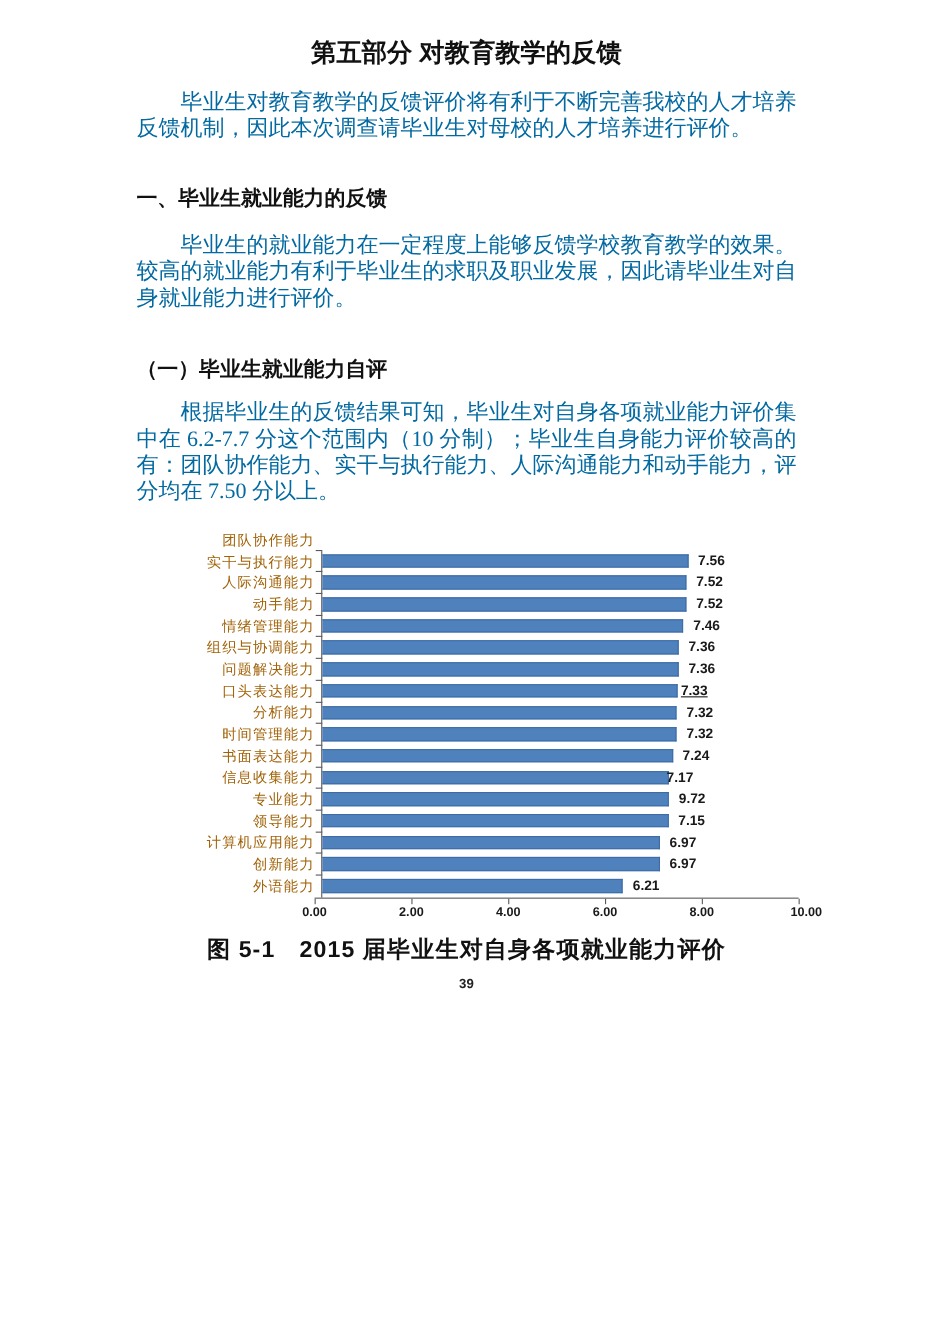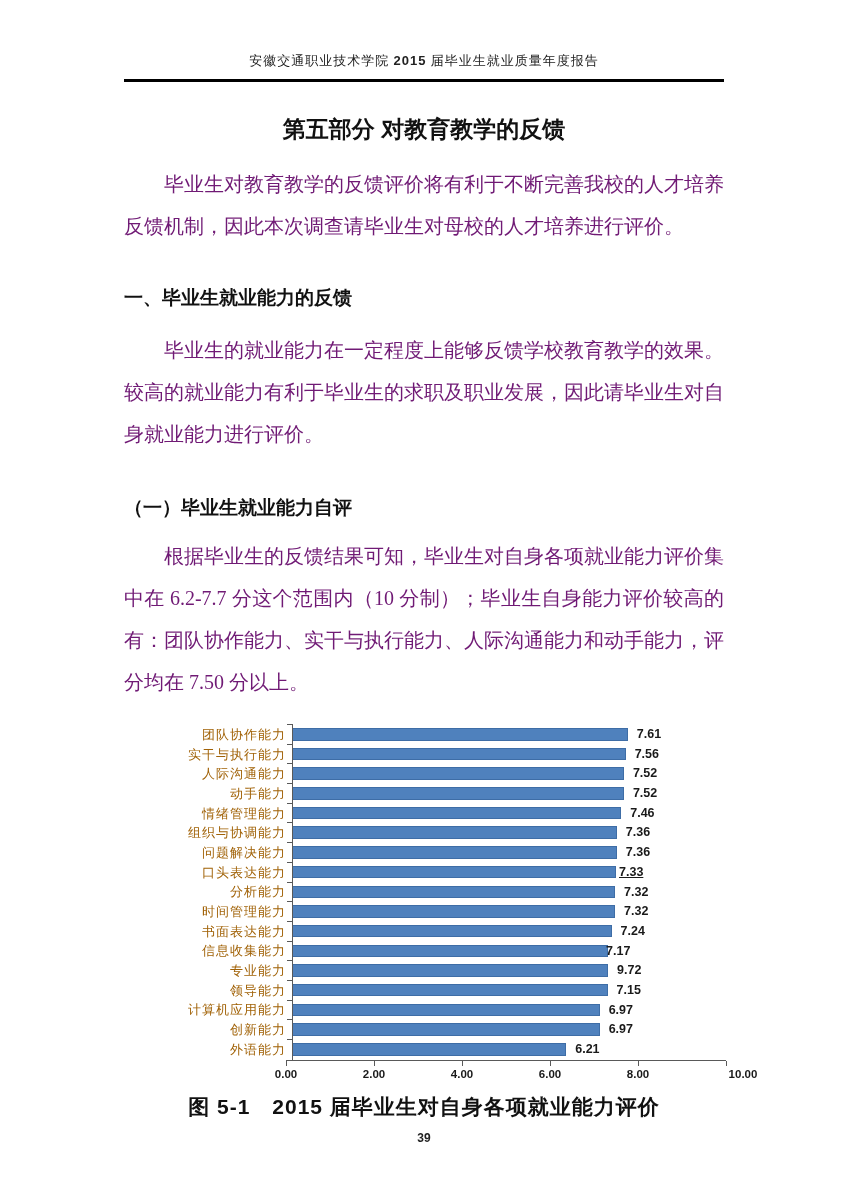--- a/index.html
+++ b/index.html
@@ -40,25 +40,25 @@
     font-family:"Liberation Sans","DejaVu Sans",sans-serif;
     font-weight:700;
     font-size:19px;
     color:#111;
   }
   .h1{margin-top:38px;}
   .h2{margin-top:40px;}
   
   .para{
     font-size:20px;
-    line-height:42px;
+    line-height:24px;
     text-align:justify;
     text-indent:2em;
     margin-top:18px;
-    color:#701a75;
+    color:#0369a1;
   }
   .para.tight{margin-top:14px;}
   
   .chart{
     margin-top:22px;
     margin-left:62px;
     position:relative;
     font-family:"Liberation Sans","DejaVu Sans",sans-serif;
   }
   .chart-rows{position:relative;}
@@ -146,45 +146,37 @@
     font-weight:700;
     font-size:12px;
     color:#222;
   }
 </style>
 </head>
 <body>
 
 <div class="page">
 
-  <div class="running-header">
-    <span>安徽交通职业技术学院 </span><b>2015</b><span> 届毕业生就业质量年度报告</span>
-  </div>
 
   <div class="part-title">第五部分  对教育教学的反馈</div>
 
   <p class="para">毕业生对教育教学的反馈评价将有利于不断完善我校的人才培养反馈机制，因此本次调查请毕业生对母校的人才培养进行评价。</p>
 
   <div class="h-sub h1">一、毕业生就业能力的反馈</div>
 
   <p class="para">毕业生的就业能力在一定程度上能够反馈学校教育教学的效果。较高的就业能力有利于毕业生的求职及职业发展，因此请毕业生对自身就业能力进行评价。</p>
 
   <div class="h-sub h2">（一）毕业生就业能力自评</div>
 
   <p class="para tight">根据毕业生的反馈结果可知，毕业生对自身各项就业能力评价集中在 6.2-7.7 分这个范围内（10 分制）；毕业生自身能力评价较高的有：团队协作能力、实干与执行能力、人际沟通能力和动手能力，评分均在 7.50 分以上。</p>
 
   <div class="chart">
     <div class="chart-rows" id="chart-rows">
         <div class="crow">
           <div class="clabel">团队协作能力</div>
-          <div class="cbararea">
-            <div class="ytick"></div>
-            <div class="cbar" style="width: 334.84px; background: rgb(79, 129, 189); border-color: rgb(62, 109, 166);"></div>
-            <span class="cval" style="left: 343.84px;">7.61</span>
-          </div>
         </div>
         <div class="crow">
           <div class="clabel">实干与执行能力</div>
           <div class="cbararea">
             <div class="ytick"></div>
             <div class="cbar" style="width: 332.64px; background: rgb(79, 129, 189); border-color: rgb(62, 109, 166);"></div>
             <span class="cval" style="left: 341.64px;">7.56</span>
           </div>
         </div>
         <div class="crow">
@@ -313,21 +305,21 @@
         <span class="xlab" style="left: 0px;">0.00</span>
         <div class="xtick" style="left: 88px;"></div>
         <span class="xlab" style="left: 88px;">2.00</span>
         <div class="xtick" style="left: 176px;"></div>
         <span class="xlab" style="left: 176px; text-align: center;">4.00</span>
         <div class="xtick" style="left: 264px;"></div>
         <span class="xlab" style="left: 264px;">6.00</span>
         <div class="xtick" style="left: 352px;"></div>
         <span class="xlab" style="left: 352px;">8.00</span>
         <div class="xtick" style="left: 440px;"></div>
-        <span class="xlab" style="left: 457px;">10.00</span>
+        <span class="xlab" style="left: 447px;">10.00</span>
       </div>
   </div>
 
   <div class="fig-caption">图 5-1　2015 届毕业生对自身各项就业能力评价</div>
 
   <div class="page-number">39</div>
 
 </div>
 
 </body></html>

